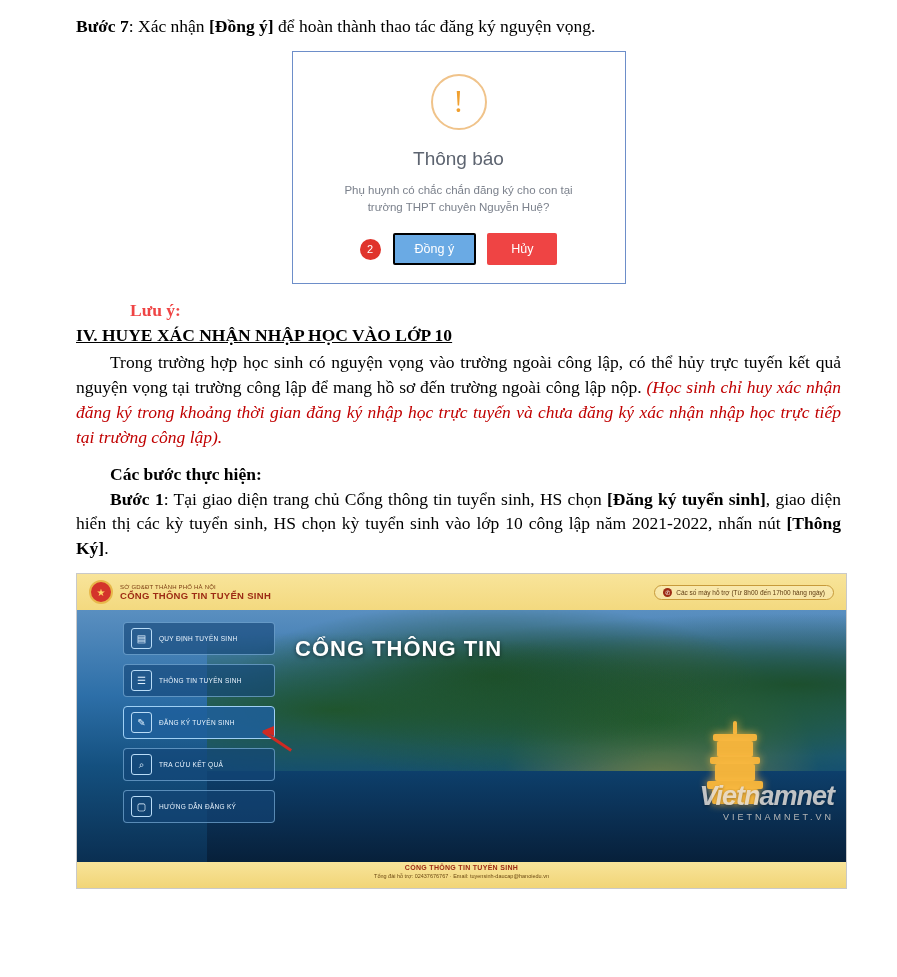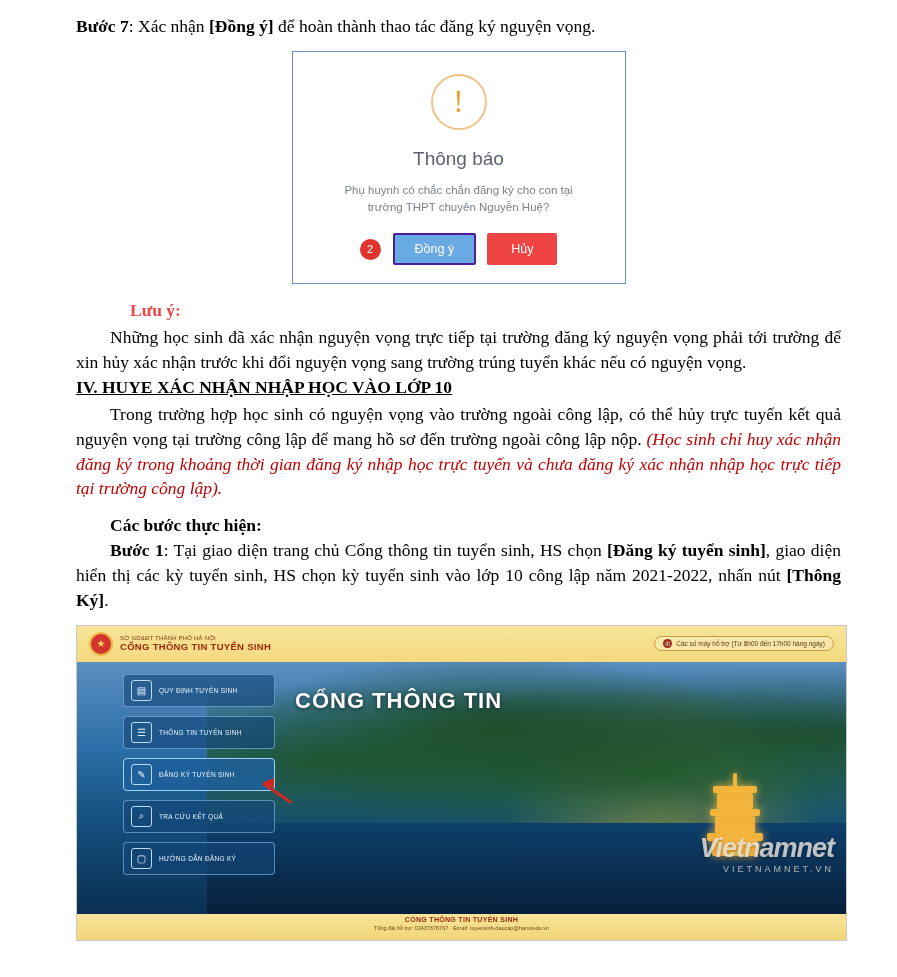--- a/index.html
+++ b/index.html
@@ -80,21 +80,21 @@
     background: #e0342c;
     color: #ffffff;
     font-size: 11px;
     font-family: "Liberation Sans", sans-serif;
     display: flex; align-items: center; justify-content: center;
     margin-right: 1px;
   }
   .btn-primary {
     background: #6aaae4;
     color: #ffffff;
-    border: 2px solid #4c1d95;
+    border: 2px solid #000000;
     font-size: 12.5px;
     padding: 7px 20px;
     border-radius: 2px;
   }
   .btn-secondary {
     background: #ef4444;
     color: #ffffff;
     border: none;
     font-size: 12.5px;
     padding: 9px 24px;
@@ -336,21 +336,20 @@
     <div class="dlg-msg">Phụ huynh có chắc chắn đăng ký cho con tại trường THPT chuyên Nguyễn Huệ?</div>
     <div class="dlg-actions">
       <div class="callout-badge">2</div>
       <button class="btn-primary">Đồng ý</button>
       <button class="btn-secondary">Hủy</button>
     </div>
   </div>
 
   <div class="luuy">Lưu ý:</div>
 
-  <p class="para indent">Những học sinh đã xác nhận nguyện vọng trực tiếp tại trường đăng ký nguyện vọng phải tới trường để xin hủy xác nhận trước khi đổi nguyện vọng sang trường trúng tuyển khác nếu có nguyện vọng.</p>
 
   <div class="heading4">IV. HUYE XÁC NHẬN NHẬP HỌC VÀO LỚP 10</div>
 
   <p class="para indent">
     <span>Trong trường hợp học sinh có nguyện vọng vào trường ngoài công lập, có thể hủy trực tuyến kết quả nguyện vọng tại trường công lập để mang hồ sơ đến trường ngoài công lập nộp. </span><span class="italic-red">(Học sinh chỉ huy xác nhận đăng ký trong khoảng thời gian đăng ký nhập học trực tuyến và chưa đăng ký xác nhận nhập học trực tiếp tại trường công lập).</span>
   </p>
 
   <div class="sub-bold">Các bước thực hiện:</div>
 
   <p class="para indent">

